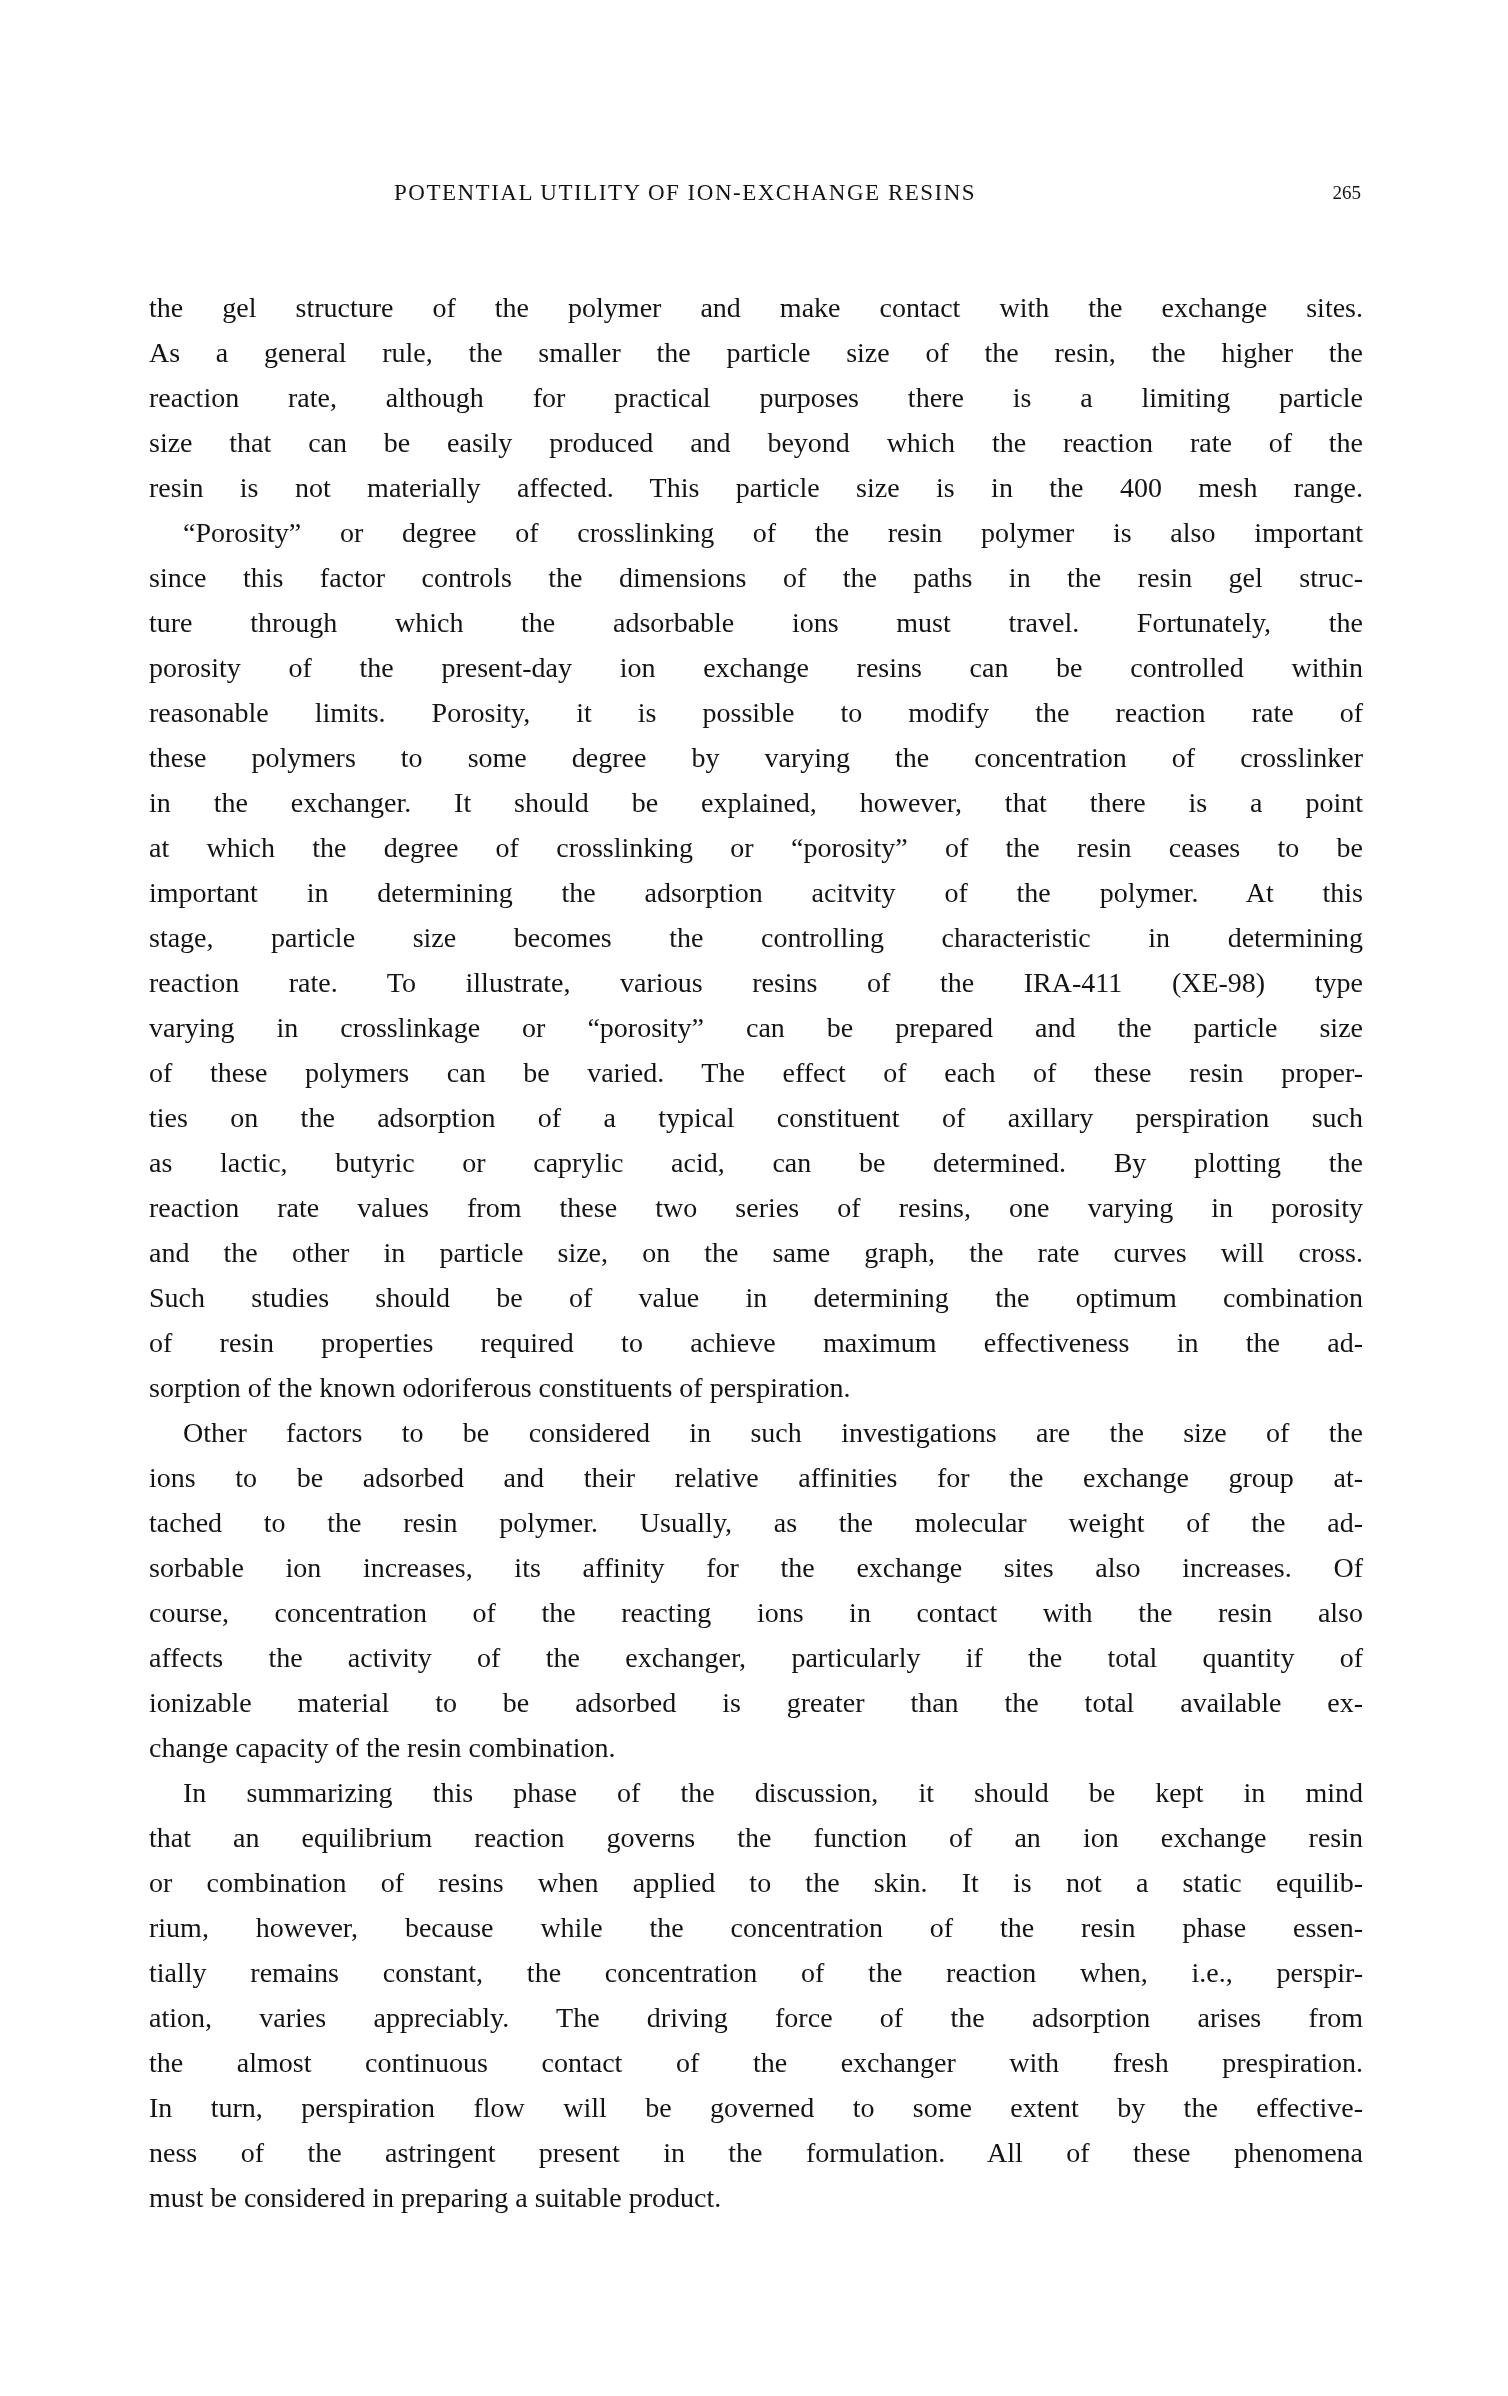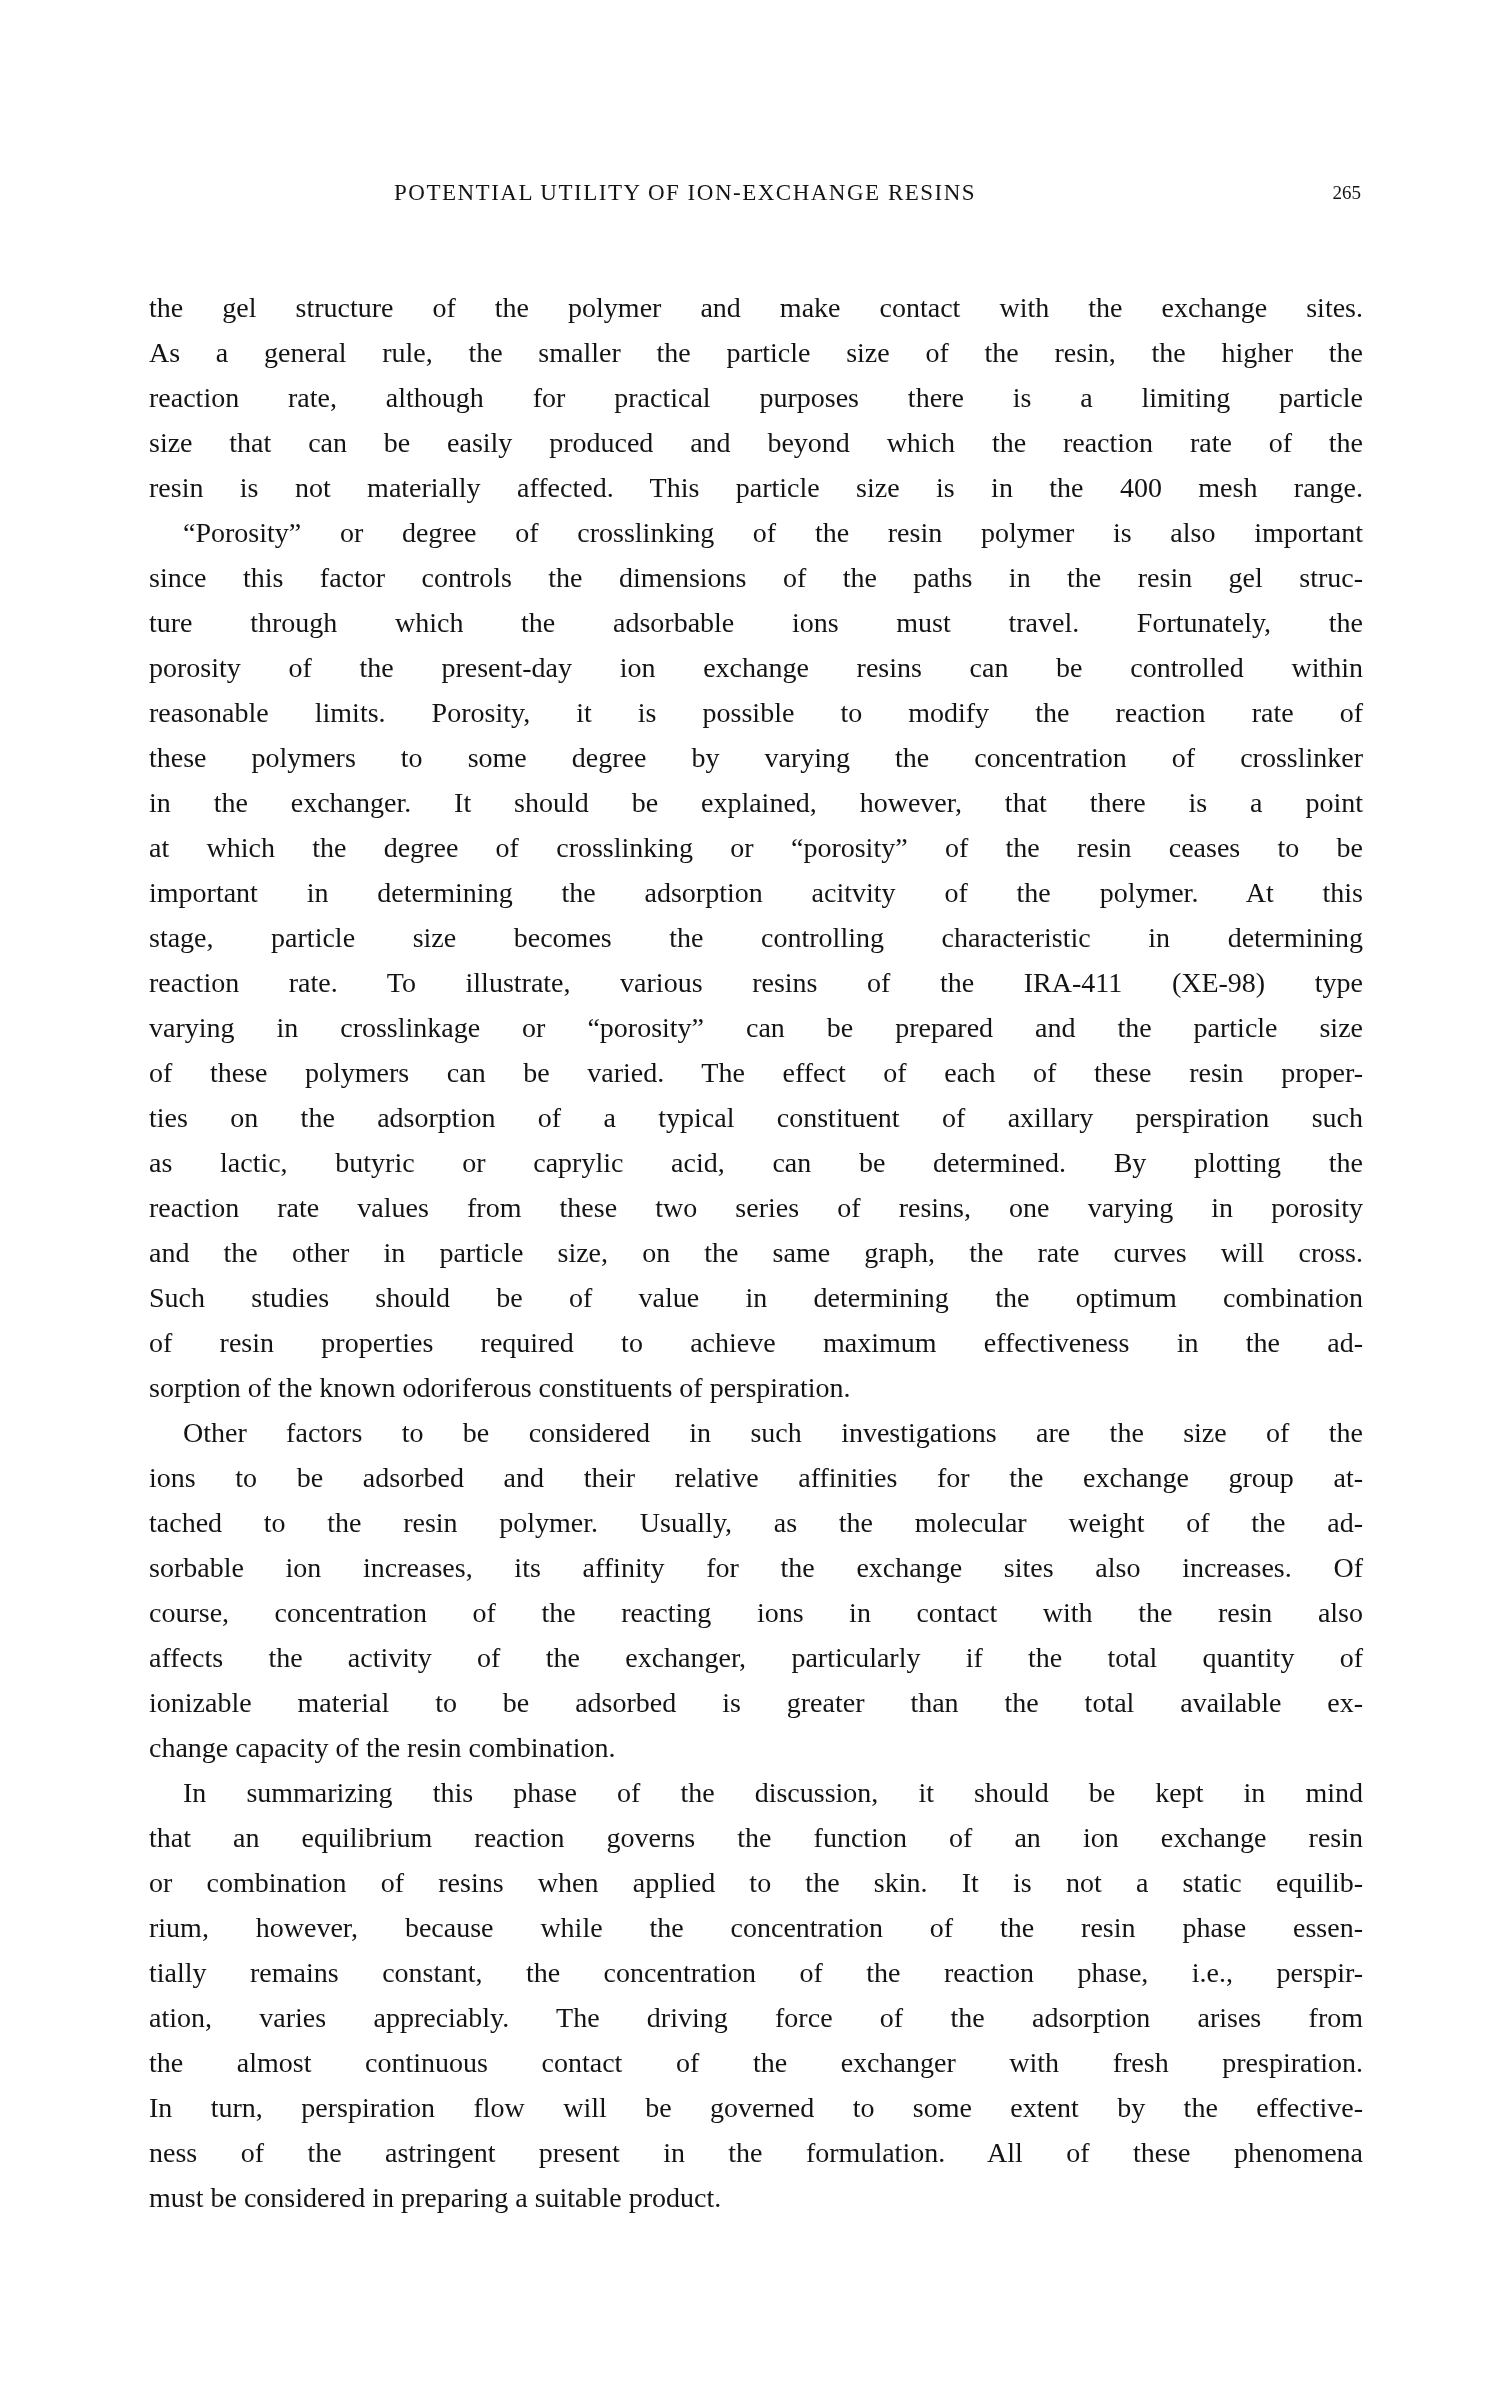--- a/index.html
+++ b/index.html
@@ -113,21 +113,21 @@
     <span class="line">affects the activity of the exchanger, particularly if the total quantity of</span>
     <span class="line">ionizable material to be adsorbed is greater than the total available ex-</span>
     <span class="line last">change capacity of the resin combination.</span>
   </div>
 
   <div class="paragraph">
     <span class="line indent">In summarizing this phase of the discussion, it should be kept in mind</span>
     <span class="line">that an equilibrium reaction governs the function of an ion exchange resin</span>
     <span class="line">or combination of resins when applied to the skin.  It is not a static equilib-</span>
     <span class="line">rium, however, because while the concentration of the resin phase essen-</span>
-    <span class="line">tially remains constant, the concentration of the reaction phase, i.e., perspir-</span>
+    <span class="line">tially remains constant, the concentration of the reaction when, i.e., perspir-</span>
     <span class="line">ation, varies appreciably.  The driving force of the adsorption arises from</span>
     <span class="line">the almost continuous contact of the exchanger with fresh prespiration.</span>
     <span class="line">In turn, perspiration flow will be governed to some extent by the effective-</span>
     <span class="line">ness of the astringent present in the formulation.  All of these phenomena</span>
     <span class="line last">must be considered in preparing a suitable product.</span>
   </div>
 </div>
 
 
 </body></html>

